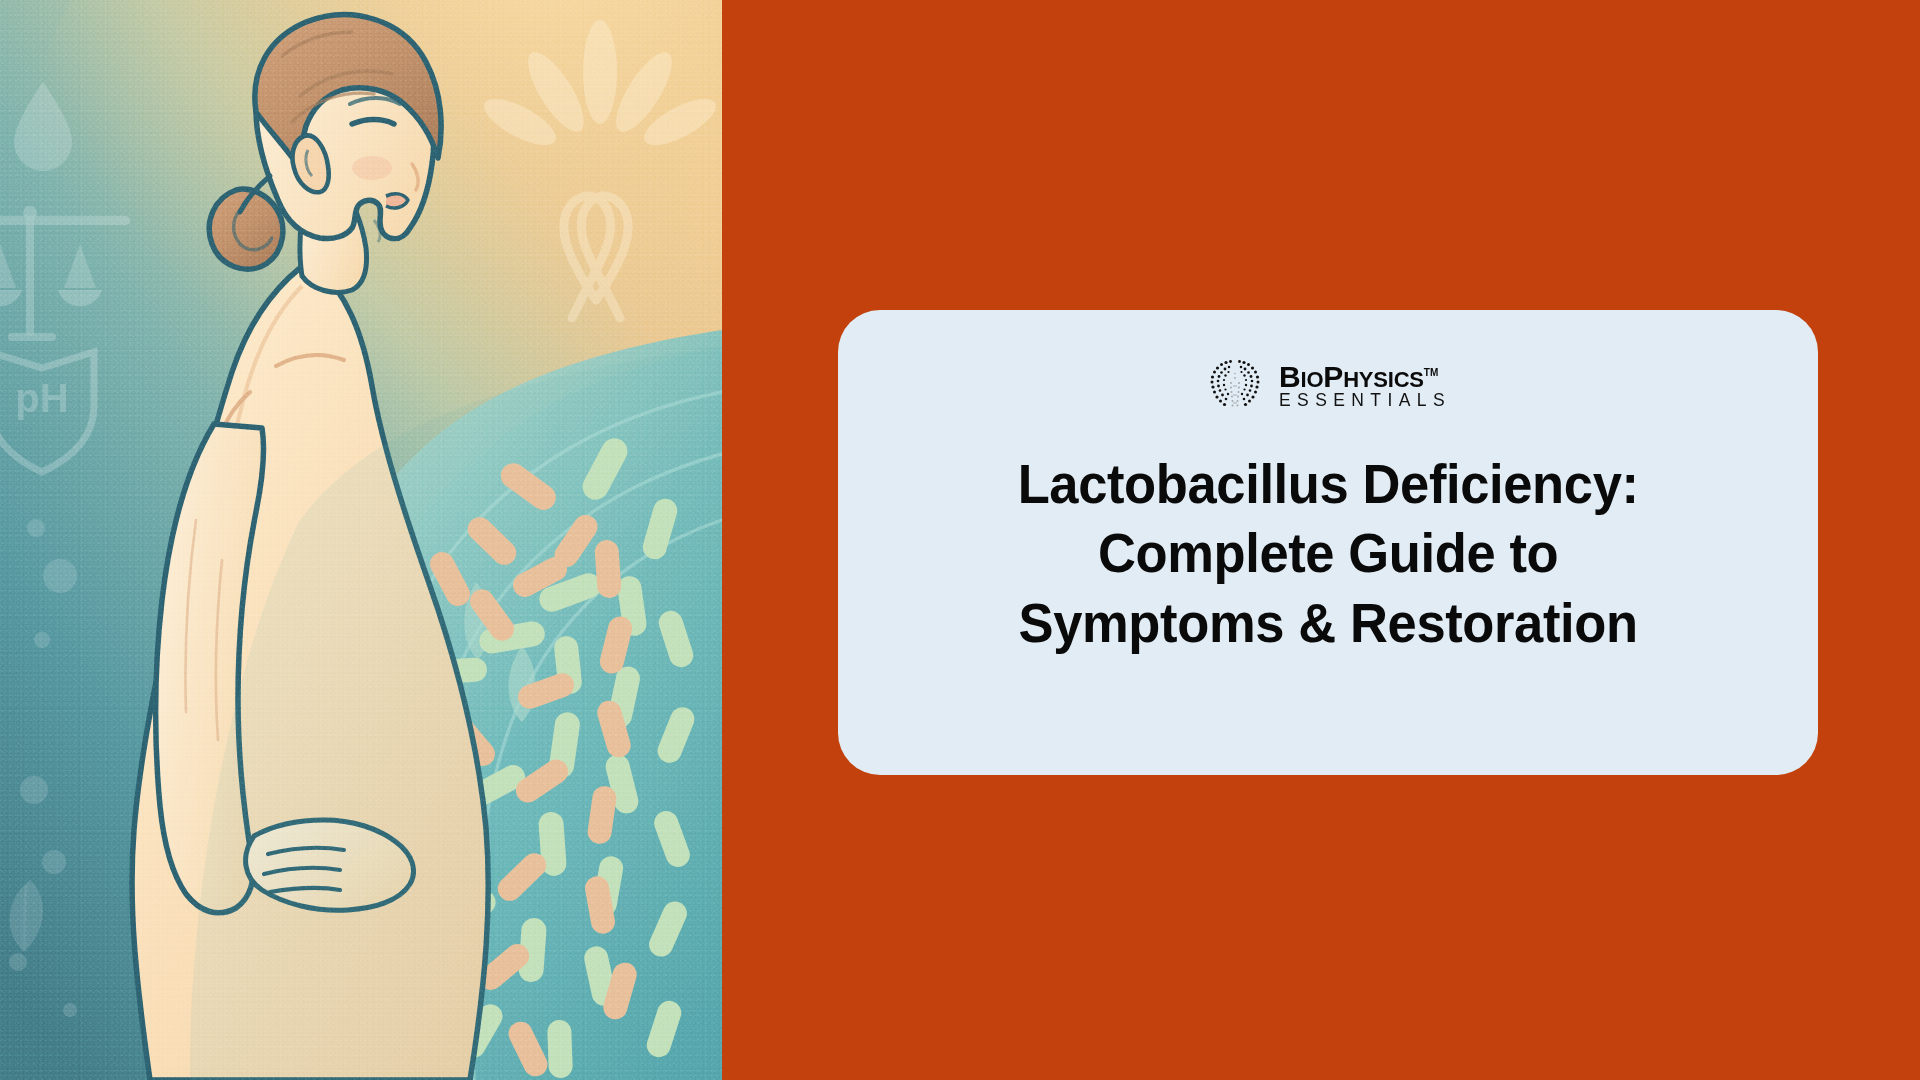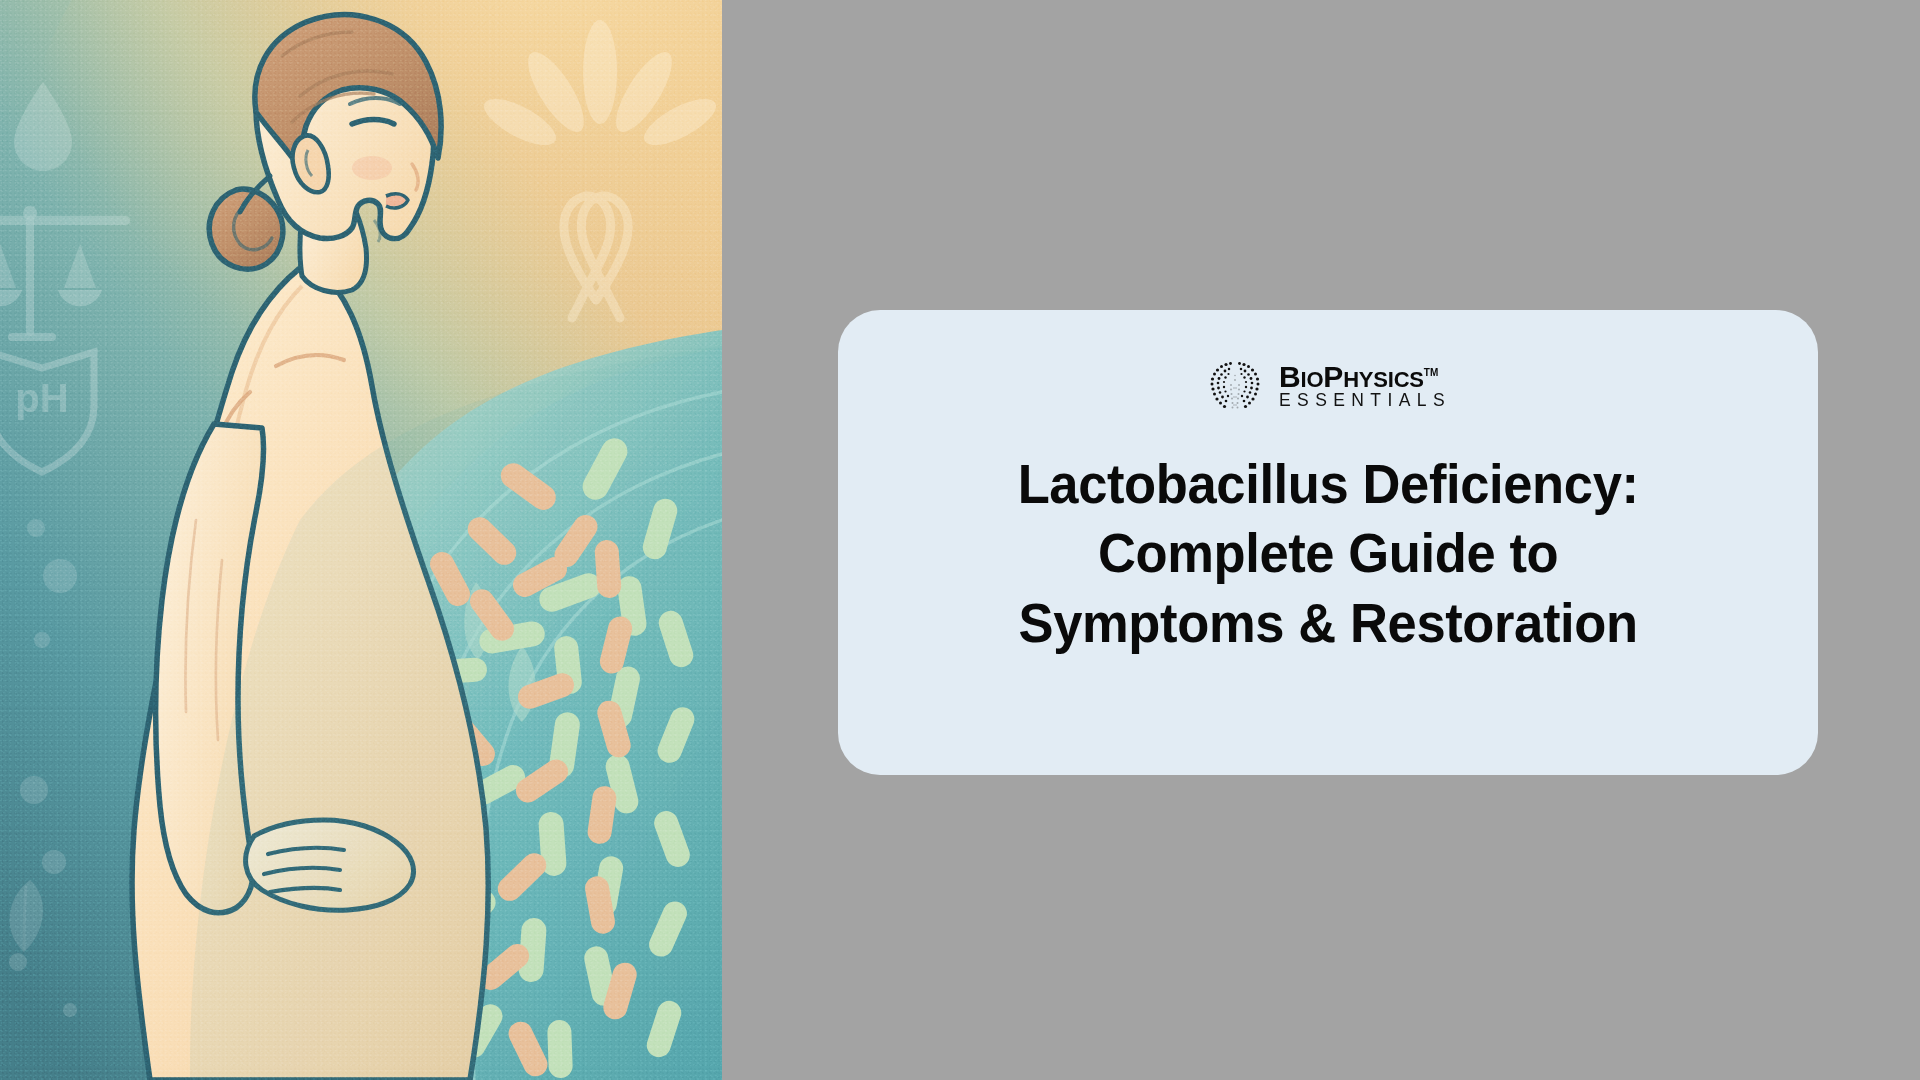--- a/index.html
+++ b/index.html
@@ -13,21 +13,21 @@
   body {
     background:#b5cdaf;
     font-family:"Liberation Sans", sans-serif;
     position:relative;
   }
 
   
   #canvas {
     position:absolute; inset:0;
     width:1920px; height:1080px;
-    background:#a3a3a3;
+    background:#c2410c;
   }
 
   
   #illustration {
     position:absolute; left:0; top:0;
     width:722px; height:1080px;
     overflow:hidden;
   }
   #illustration svg { display:block; width:722px; height:1080px; }
 
@@ -55,21 +55,21 @@
     background:#e2ecf4;
     border-radius:42px;
     display:flex;
     flex-direction:column;
     align-items:center;
     padding:44px 46px 48px;
   }
 
   
   #logo {
-    display:flex; align-items:center;
+    display:flex; 
     gap:14px;
     height:64px;
     margin-bottom:6px;
   }
   #logo-mark { width:60px; height:60px; flex:0 0 auto; display:block; }
   #logo-words {
     display:flex; flex-direction:column;
     justify-content:center;
     line-height:1;
   }

